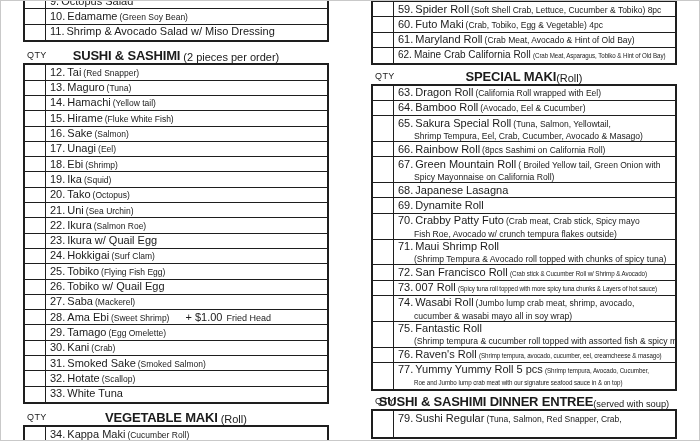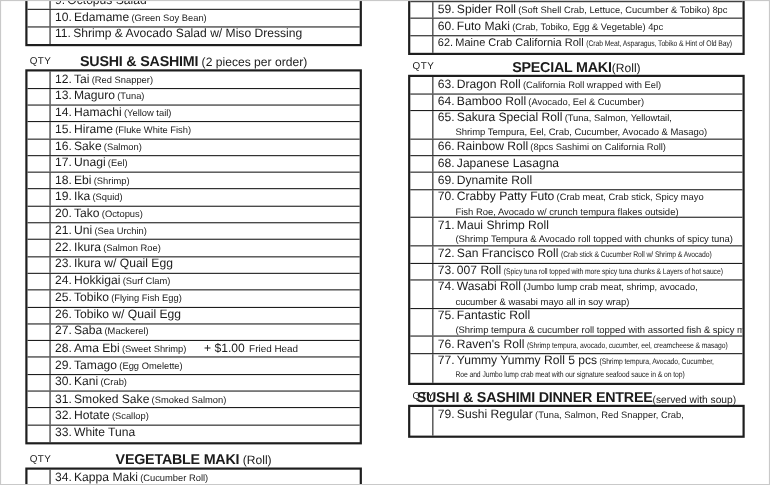--- a/index.html
+++ b/index.html
@@ -264,20 +264,27 @@
 
     </div>
   </div>
       <div class="row">
     <div class="qty-cell"></div>
     <div class="item-cell">
       <div class="line1"><span class="num">60.</span><span class="name">Futo Maki</span><span class="desc">(Crab, Tobiko, Egg &amp; Vegetable) 4pc</span></div>
 
     </div>
   </div>
+      <div class="row">
+    <div class="qty-cell"></div>
+    <div class="item-cell">
+      <div class="line1"><span class="num">61.</span><span class="name">Maryland Roll</span><span class="desc">(Crab Meat, Avocado &amp; Hint of Old Bay)</span></div>
+
+    </div>
+  </div>
       <div class="row sm-desc sm-name">
     <div class="qty-cell"></div>
     <div class="item-cell">
       <div class="line1"><span class="num">62.</span><span class="name">Maine Crab California Roll</span><span class="desc">(Crab Meat, Asparagus, Tobiko &amp; Hint of Old Bay)</span></div>
 
     </div>
   </div>
     </div>
 
   <div class="sec-head">
@@ -308,20 +315,27 @@
       <div class="line2">Shrimp Tempura, Eel, Crab, Cucumber, Avocado &amp; Masago)</div>
     </div>
   </div>
       <div class="row">
     <div class="qty-cell"></div>
     <div class="item-cell">
       <div class="line1"><span class="num">66.</span><span class="name">Rainbow Roll</span><span class="desc">(8pcs Sashimi on California Roll)</span></div>
 
     </div>
   </div>
+      <div class="row two">
+    <div class="qty-cell"></div>
+    <div class="item-cell">
+      <div class="line1"><span class="num">67.</span><span class="name">Green Mountain Roll</span><span class="desc">( Broiled Yellow tail, Green Onion with</span></div>
+      <div class="line2">Spicy Mayonnaise on California Roll)</div>
+    </div>
+  </div>
       <div class="row">
     <div class="qty-cell"></div>
     <div class="item-cell">
       <div class="line1"><span class="num">68.</span><span class="name">Japanese Lasagna</span></div>
 
     </div>
   </div>
       <div class="row">
     <div class="qty-cell"></div>
     <div class="item-cell">

